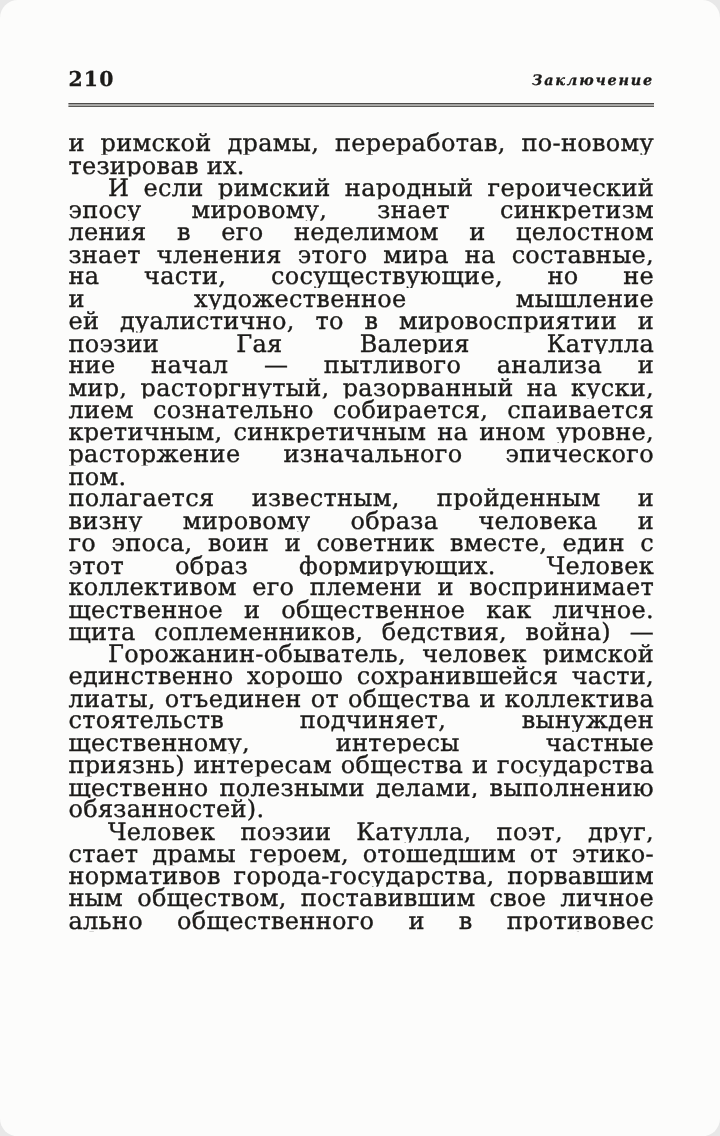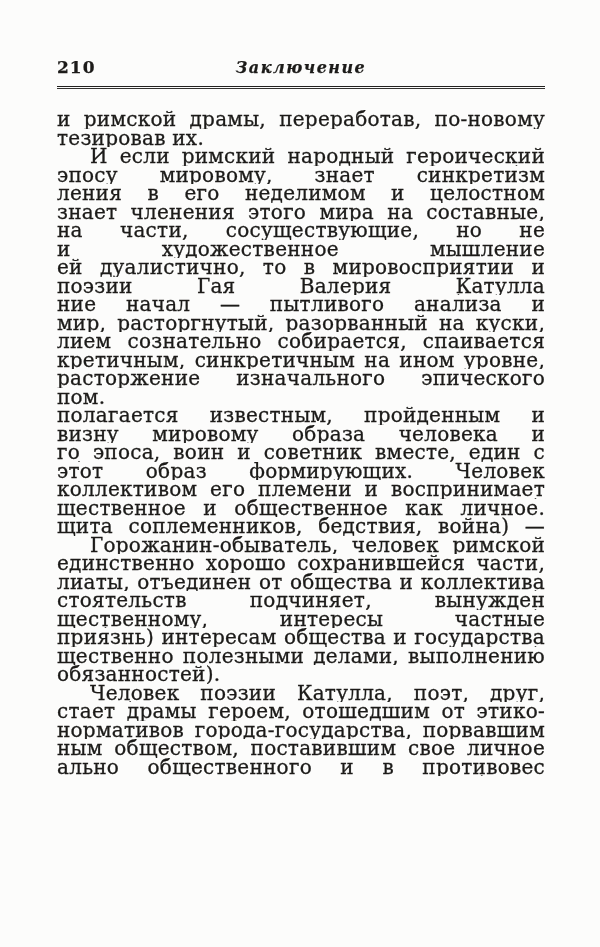--- a/index.html
+++ b/index.html
@@ -10,42 +10,43 @@
   .page {
     position: relative;
     width: 600px;
     height: 947px;
     margin: 0 auto;
     background: #fcfcfb;
     color: #1c1b19;
     box-sizing: border-box;
     padding: 0 55px 0 57px;
     overflow: hidden;
+    border-radius: 15px;
   }
   .header {
     position: relative;
     margin-top: 57px;
     height: 21px;
     font-size: 17px;
     line-height: 21px;
     -webkit-text-stroke: 0.25px #1c1b19;
   }
   .page-number {
     position: absolute;
     left: 0;
     top: 0;
     font-weight: 600;
     letter-spacing: 1px;
   }
   .running-title {
     display: block;
-    text-align: center;
+    text-align: right;
     font-style: italic;
     font-weight: 600;
-    font-size: 16px;
+    font-size: 12px;
     letter-spacing: 1.5px;
   }
   .rule {
     margin-top: 8px;
     height: 1px;
     border-top: 1.6px solid #22211f;
     border-bottom: 1px solid #33322f;
   }
   .body-text {
     margin-top: 21px;

